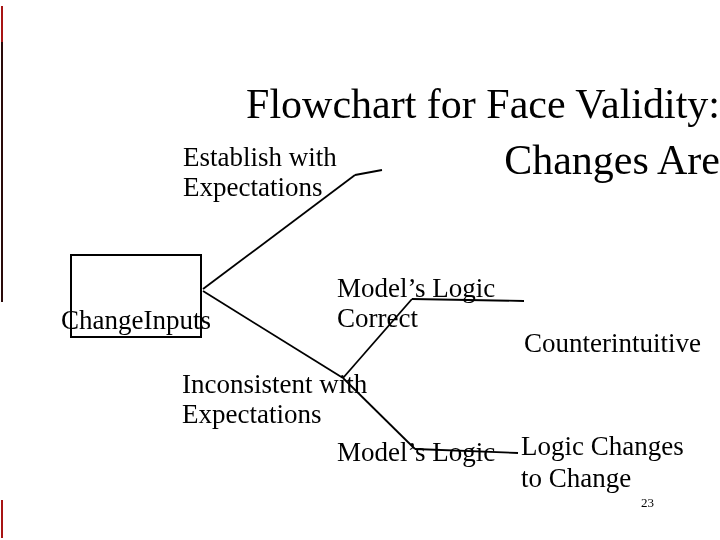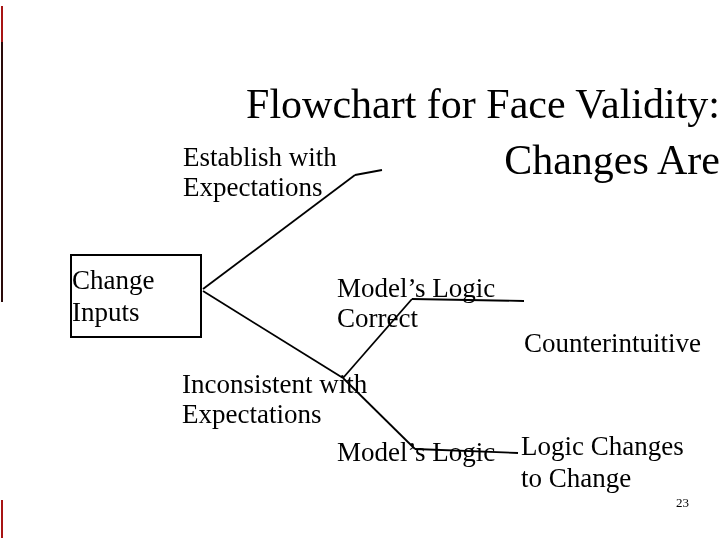--- a/index.html
+++ b/index.html
@@ -45,30 +45,30 @@
   #models-incorrect { left: 337px; top: 437px; }
   #make-changes { left: 521px; top: 430px; line-height: 32px; }
   #change-inputs-box {
     position: absolute;
     left: 70px;
     top: 254px;
     width: 128px;
     height: 80px;
     border: 2px solid #000000;
     display: flex;
-    flex-direction: column;
-    align-items: flex-start;
+    flex-direction: row;
+    align-items: flex-end;
     justify-content: center;
     font-size: 27px;
     line-height: 32px;
     text-align: center;
     z-index: 2;
   }
   #page-number {
-    left: 676px;
+    left: 641px;
     top: 495px;
     font-size: 13px;
   }
   #connector-layer {
     position: absolute;
     left: 0;
     top: 0;
     width: 720px;
     height: 540px;
     z-index: 3;

